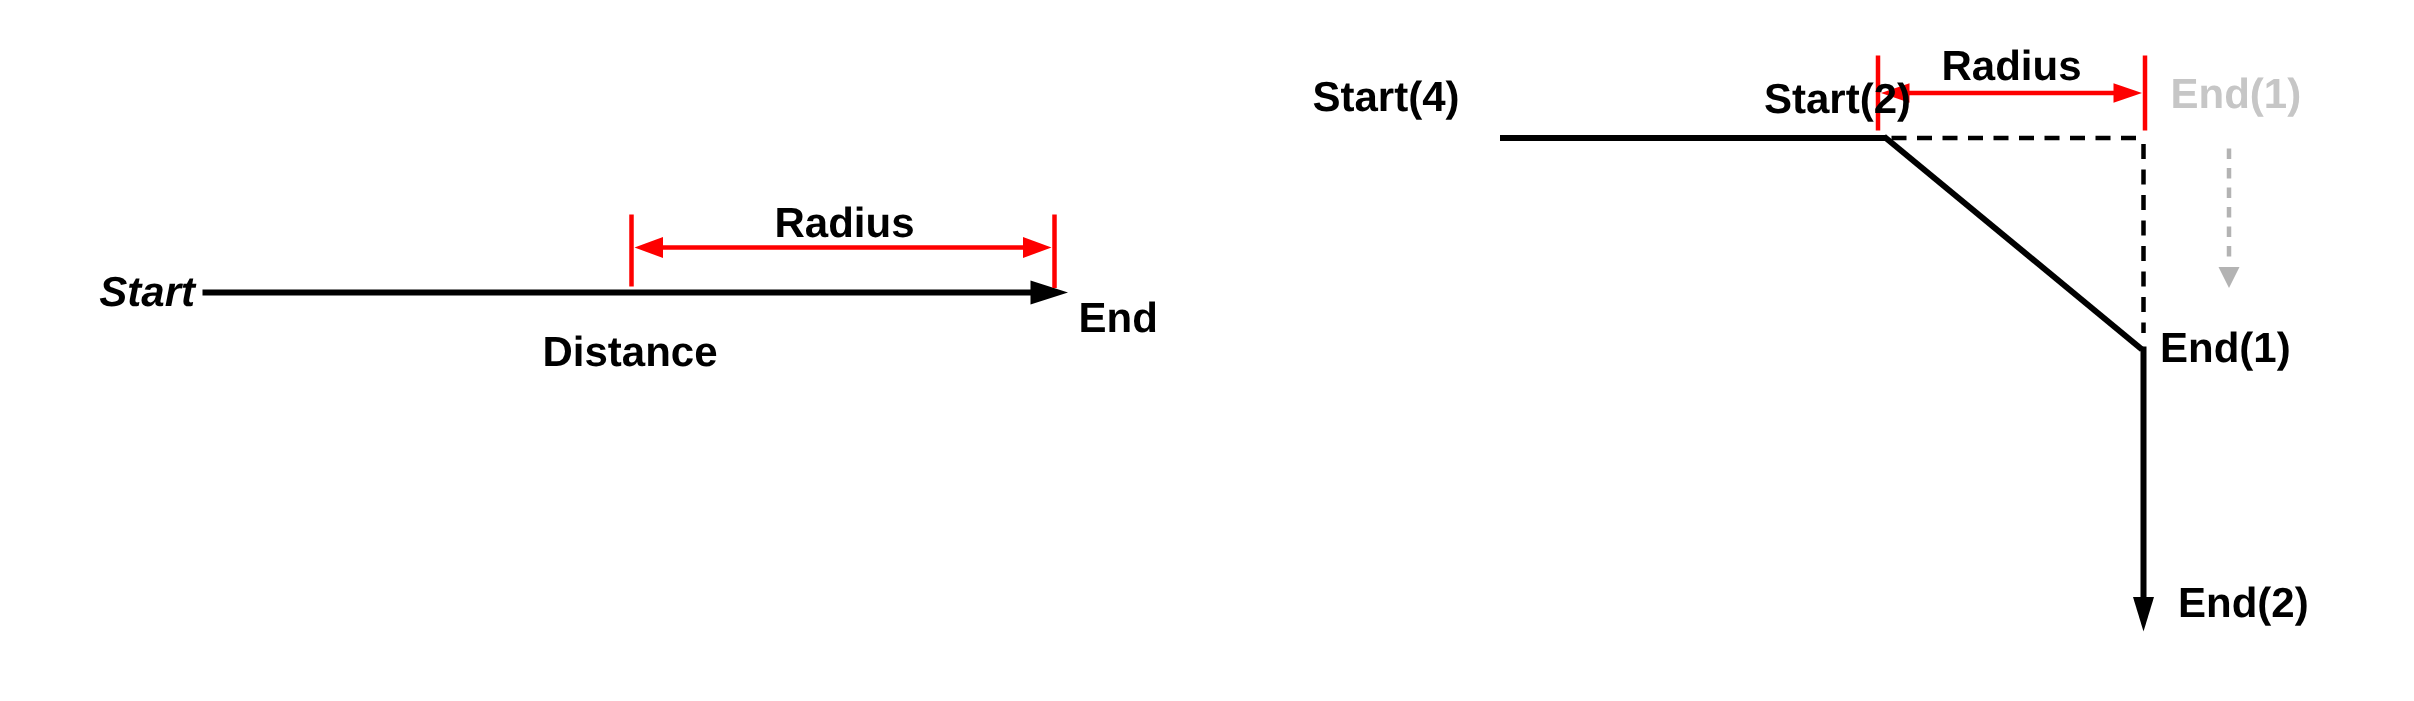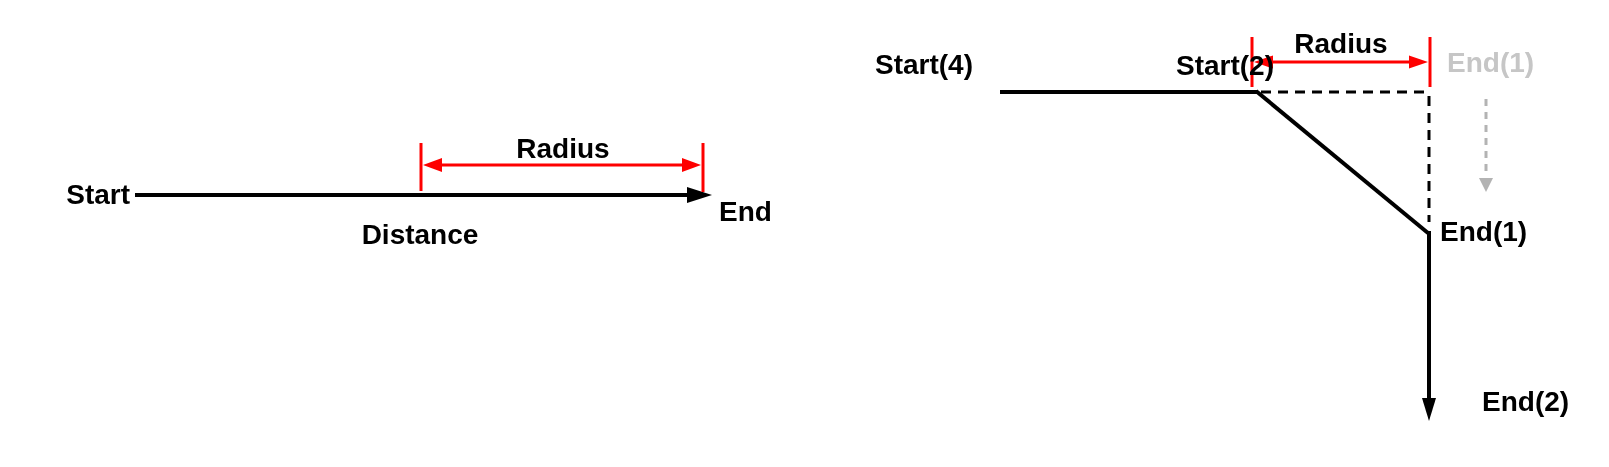--- a/index.html
+++ b/index.html
@@ -77,28 +77,28 @@
 
       <line class="red-line" x1="1252" y1="37" x2="1252" y2="87"></line>
       <line class="red-line" x1="1430" y1="37" x2="1430" y2="87"></line>
       <line class="red-line" x1="1268" y1="62" x2="1414" y2="62"></line>
       <polygon class="red-fill" points="1254,62 1273,55.5 1273,68.5"></polygon>
       <polygon class="red-fill" points="1428,62 1409,55.5 1409,68.5"></polygon>
     </g>
   </svg>
 
   <div>
-    <span class="lbl right" style="left:130px; top:195px;">Start</span>
+    <span class="lbl right" style="left:130px; top:195px;font-style:italic;">Start</span>
     <span class="lbl" style="left:719px; top:212px;">End</span>
     <span class="lbl center" style="left:420px; top:235px;text-align:right;">Distance</span>
     <span class="lbl center" style="left:563px; top:149px;">Radius</span>
   </div>
 
   <div>
     <span class="lbl" style="left:875px; top:65px;">Start(4)</span>
     <span class="lbl" style="left:1128px; top:66px;margin-left:48px;">Start(2)</span>
     <span class="lbl center" style="left:1341px; top:44px;">Radius</span>
     <span class="lbl ghost" style="left:1447px; top:63px;">End(1)</span>
     <span class="lbl" style="left:1440px; top:232px;">End(1)</span>
-    <span class="lbl" style="left:1452px; top:402px;margin-left:30px;">End(2)</span>
+    <span class="lbl" style="left:1452px; top:402px;">End(2)</span>
   </div>
 
 </div>
 
 </body></html>

